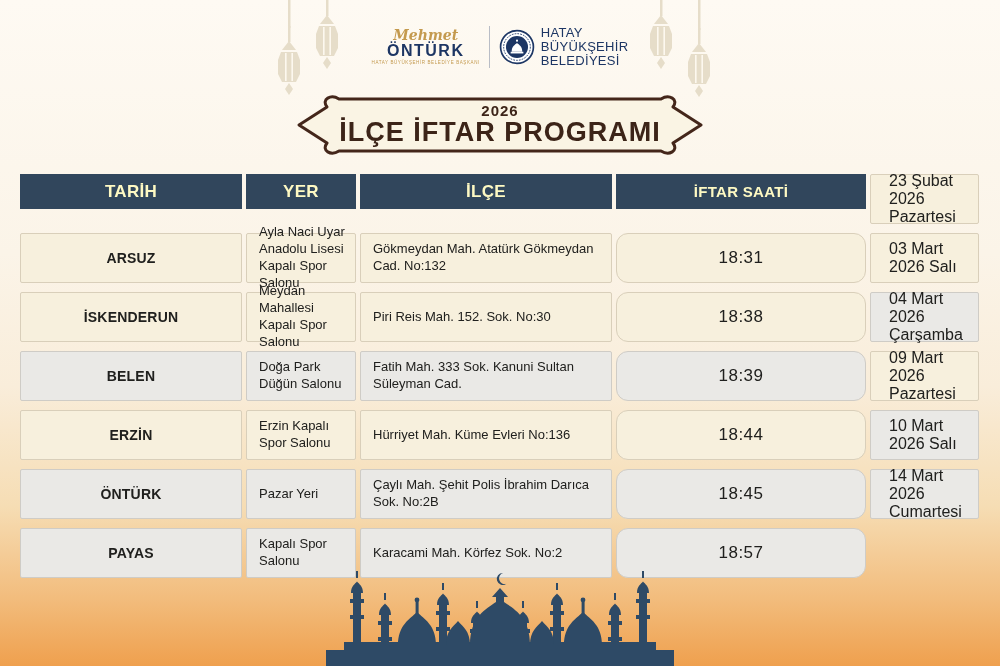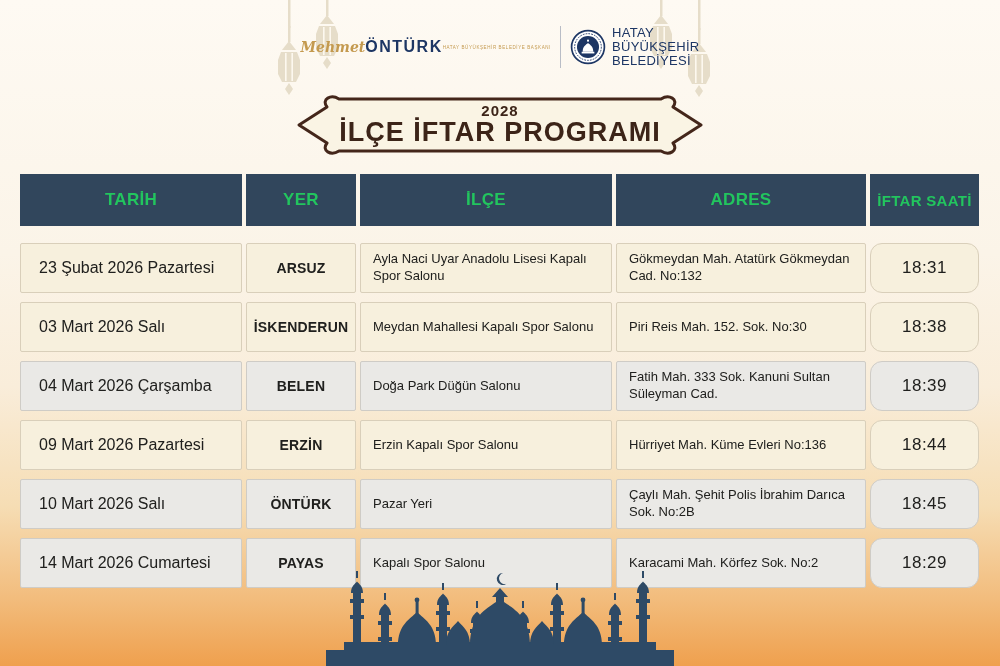--- a/index.html
+++ b/index.html
@@ -14,40 +14,40 @@
   }
   *{margin:0;padding:0;box-sizing:border-box;}
   html,body{width:1000px;height:666px;}
   body{
     position:relative;overflow:hidden;
     font-family:"Liberation Sans",sans-serif;
     background:linear-gradient(180deg,#fefaf3 0%,#fbf4e8 38%,#f9edda 58%,#f6ddb4 76%,#f2bc7c 90%,var(--orange) 100%);
   }
   
   .logo-row{position:absolute;top:26px;left:0;width:1000px;display:flex;justify-content:center;align-items:center;gap:9px;}
-  .mayor-block{display:flex;flex-direction:row;align-items:center;line-height:1;}
+  .mayor-block{display:flex;flex-direction:column;align-items:center;line-height:1;}
   .mayor-script{font-family:"DejaVu Serif",serif;font-style:italic;font-weight:bold;color:var(--gold);font-size:14px;margin-bottom:1px;}
   .mayor-caps{color:var(--logo-navy);font-weight:bold;font-size:16px;letter-spacing:1.5px;}
   .mayor-sub{color:var(--gold);font-size:4.5px;letter-spacing:.6px;margin-top:2px;white-space:nowrap;}
   .logo-divider{width:1px;height:42px;background:#b9bdc6;}
   .muni-block{display:flex;align-items:center;gap:6px;}
   .muni-text{color:var(--logo-navy);font-weight:normal;font-size:13px;line-height:1.08;letter-spacing:.3px;}
   
   .lanterns{position:absolute;top:0;}
   .lanterns.left{left:274px;} .lanterns.right{left:646px;}
   
   .banner{position:absolute;left:295px;top:92px;width:410px;height:66px;}
   .banner svg{position:absolute;left:0;top:0;}
   .banner-text{position:absolute;inset:0;display:flex;flex-direction:column;align-items:center;justify-content:center;color:#3c2418;}
   .banner-year{font-size:15px;font-weight:bold;letter-spacing:1px;line-height:1;}
   .banner-title{font-size:27px;font-weight:bold;letter-spacing:1px;line-height:1.1;}
   
   .table{position:absolute;left:20px;top:174px;width:959px;display:grid;
     grid-template-columns:222px 110px 252px 250px 109px;column-gap:4px;row-gap:9px;}
-  .th{background:var(--header-navy);color:#22c55e;font-weight:bold;font-size:17px;height:52px;
+  .th{background:var(--header-navy);color:#fef9c3;font-weight:bold;font-size:17px;height:35px;
     display:flex;align-items:center;justify-content:center;margin-bottom:8px;letter-spacing:.3px;}
   .th.saat-h{font-size:15px;}
   .trow{display:contents;}
   .cell{height:50px;display:flex;align-items:center;border-radius:2px;color:#20201e;}
   .trow.cream .cell{background:var(--cream-cell);border:1px solid #d9cfba;}
   .trow.gray  .cell{background:var(--gray-cell);border:1px solid #cfccc6;}
   .c-tarih{font-size:16px;padding-left:18px;}
   .c-ilce{font-size:14px;font-weight:bold;justify-content:center;letter-spacing:.2px;}
   .c-yer,.c-adres{font-size:13px;line-height:1.3;padding:4px 8px 4px 12px;}
   .c-saat{font-size:17px;justify-content:center;letter-spacing:.5px;border-radius:12px;}
@@ -101,30 +101,29 @@
       <div>BELEDİYESİ</div>
     </div>
   </div>
 </div>
 
 <div class="banner">
   <svg width="410" height="66" viewBox="0 0 410 66">
     <path d="M4,33 L32,15 C26,7 36,2 44,7 L366,7 C374,2 384,7 378,15 L406,33 L378,51 C384,59 374,64 366,59 L44,59 C36,64 26,59 32,51 Z" fill="#faf4e4" stroke="#44261a" stroke-width="3" stroke-linejoin="round"></path>
   </svg>
   <div class="banner-text">
-    <div class="banner-year">2028</div>
+    <div class="banner-year">2026</div>
     <div class="banner-title">İLÇE İFTAR PROGRAMI</div>
   </div>
 </div>
 
 <div class="table">
   <div class="th">TARİH</div>
   <div class="th">YER</div>
   <div class="th">İLÇE</div>
-  <div class="th">ADRES</div>
   <div class="th saat-h">İFTAR SAATİ</div>
 
   <div class="trow cream">
     <div class="cell c-tarih">23 Şubat 2026 Pazartesi</div>
     <div class="cell c-ilce">ARSUZ</div>
     <div class="cell c-yer">Ayla Naci Uyar Anadolu Lisesi Kapalı Spor Salonu</div>
     <div class="cell c-adres">Gökmeydan Mah. Atatürk Gökmeydan Cad. No:132</div>
     <div class="cell c-saat">18:31</div>
   </div>
 
@@ -158,21 +157,21 @@
     <div class="cell c-yer">Pazar Yeri</div>
     <div class="cell c-adres">Çaylı Mah. Şehit Polis İbrahim Darıca Sok. No:2B</div>
     <div class="cell c-saat">18:45</div>
   </div>
 
   <div class="trow gray">
     <div class="cell c-tarih">14 Mart 2026 Cumartesi</div>
     <div class="cell c-ilce">PAYAS</div>
     <div class="cell c-yer">Kapalı Spor Salonu</div>
     <div class="cell c-adres">Karacami Mah. Körfez Sok. No:2</div>
-    <div class="cell c-saat">18:29</div>
+    <div class="cell c-saat">18:57</div>
   </div>
 </div>
 
 <svg class="mosque" width="400" height="95" viewBox="0 0 400 95">
   <defs>
     <g id="mnr" fill="#2e4a66">
       <rect x="8" y="-6" width="2" height="7"></rect>
       <path d="M3,16 C3,9 7,7 9,4.5 C11,7 15,9 15,16 Z"></path>
       <rect x="5" y="16" width="8" height="82"></rect>
       <rect x="2" y="22" width="14" height="4"></rect>

